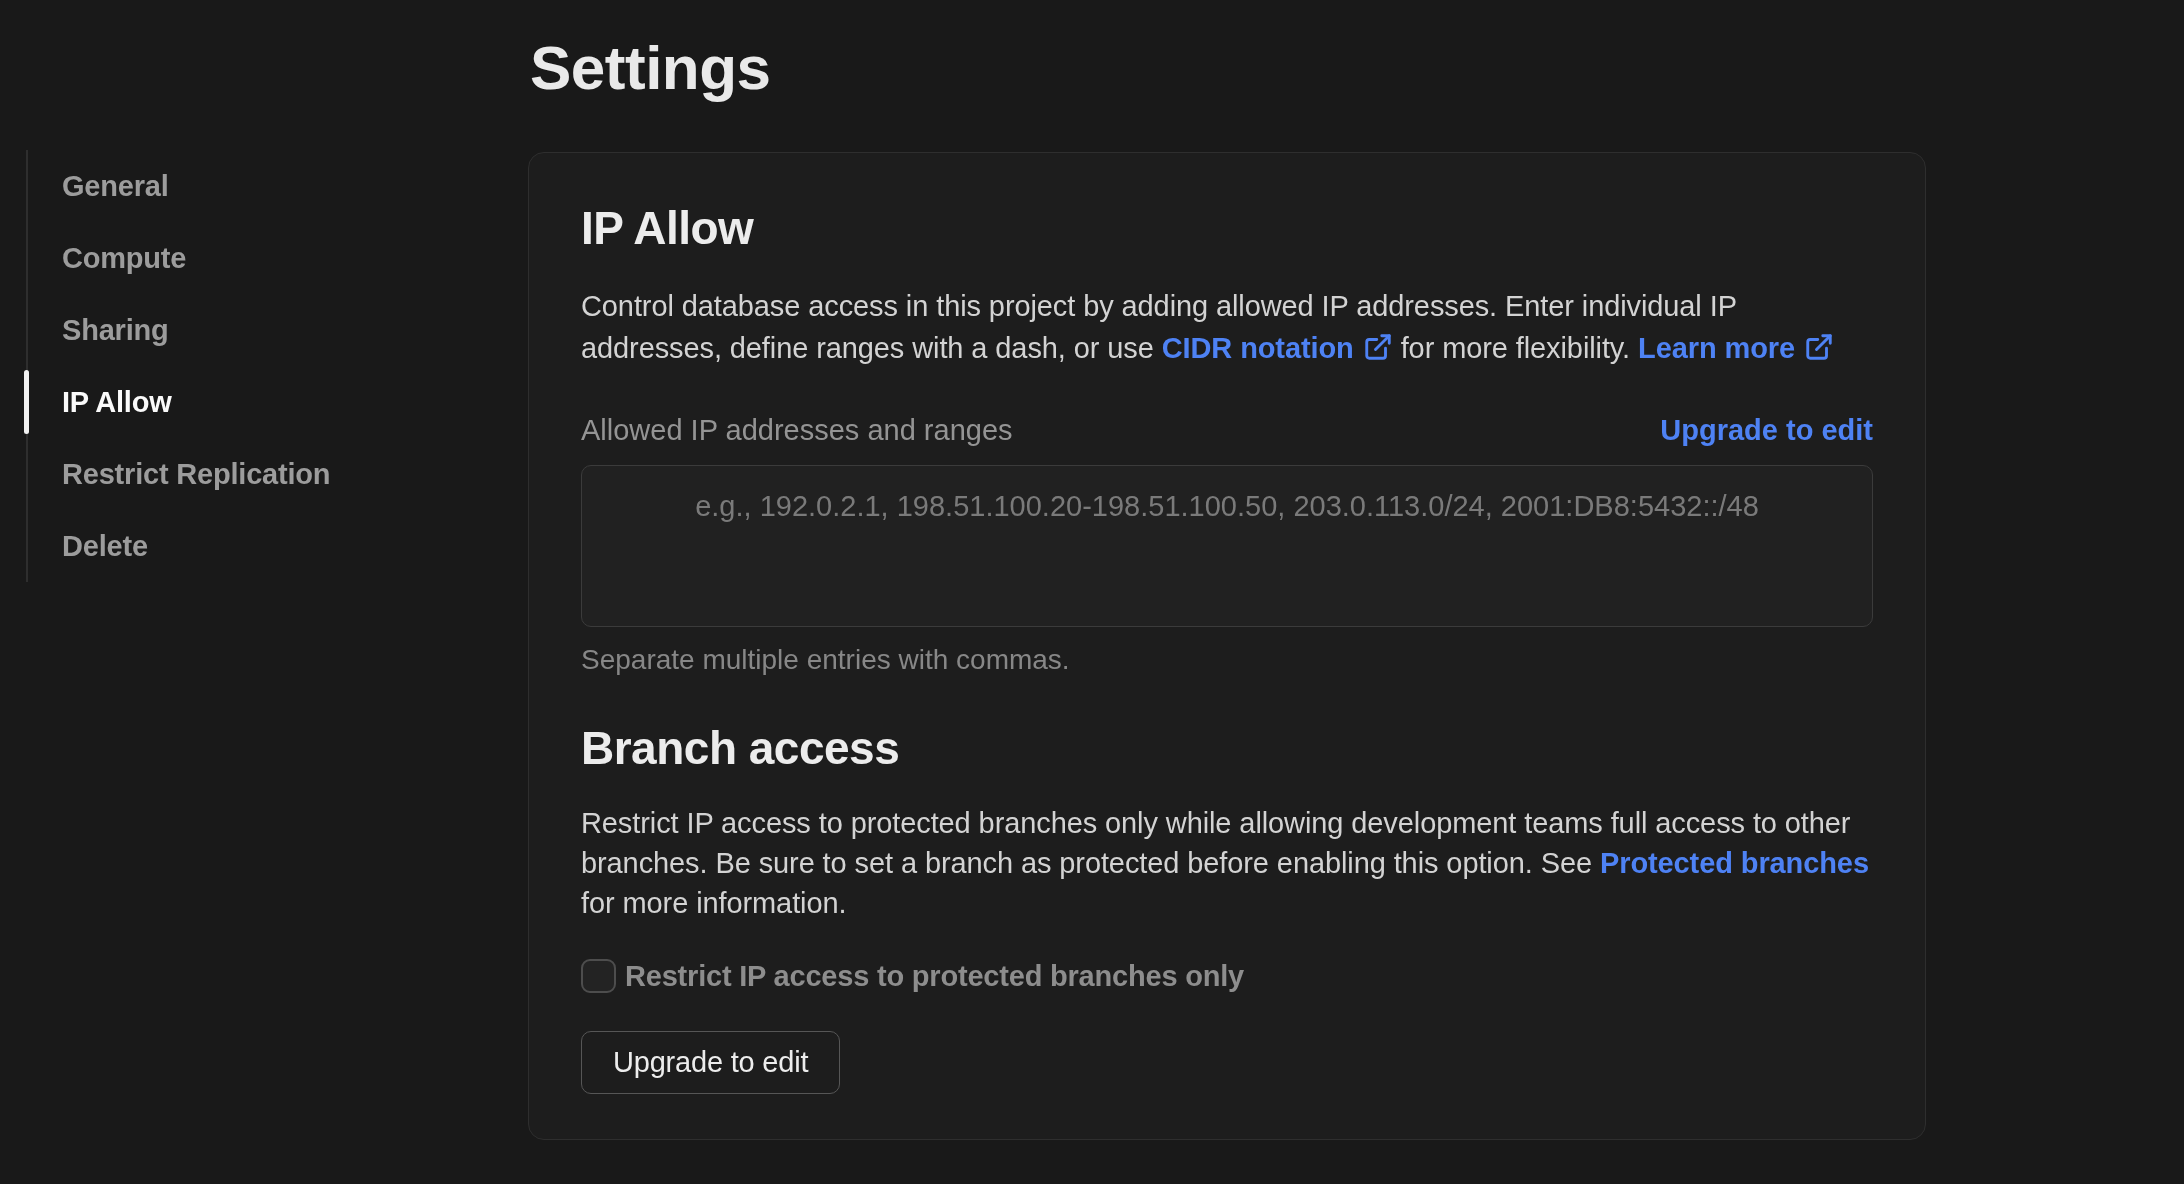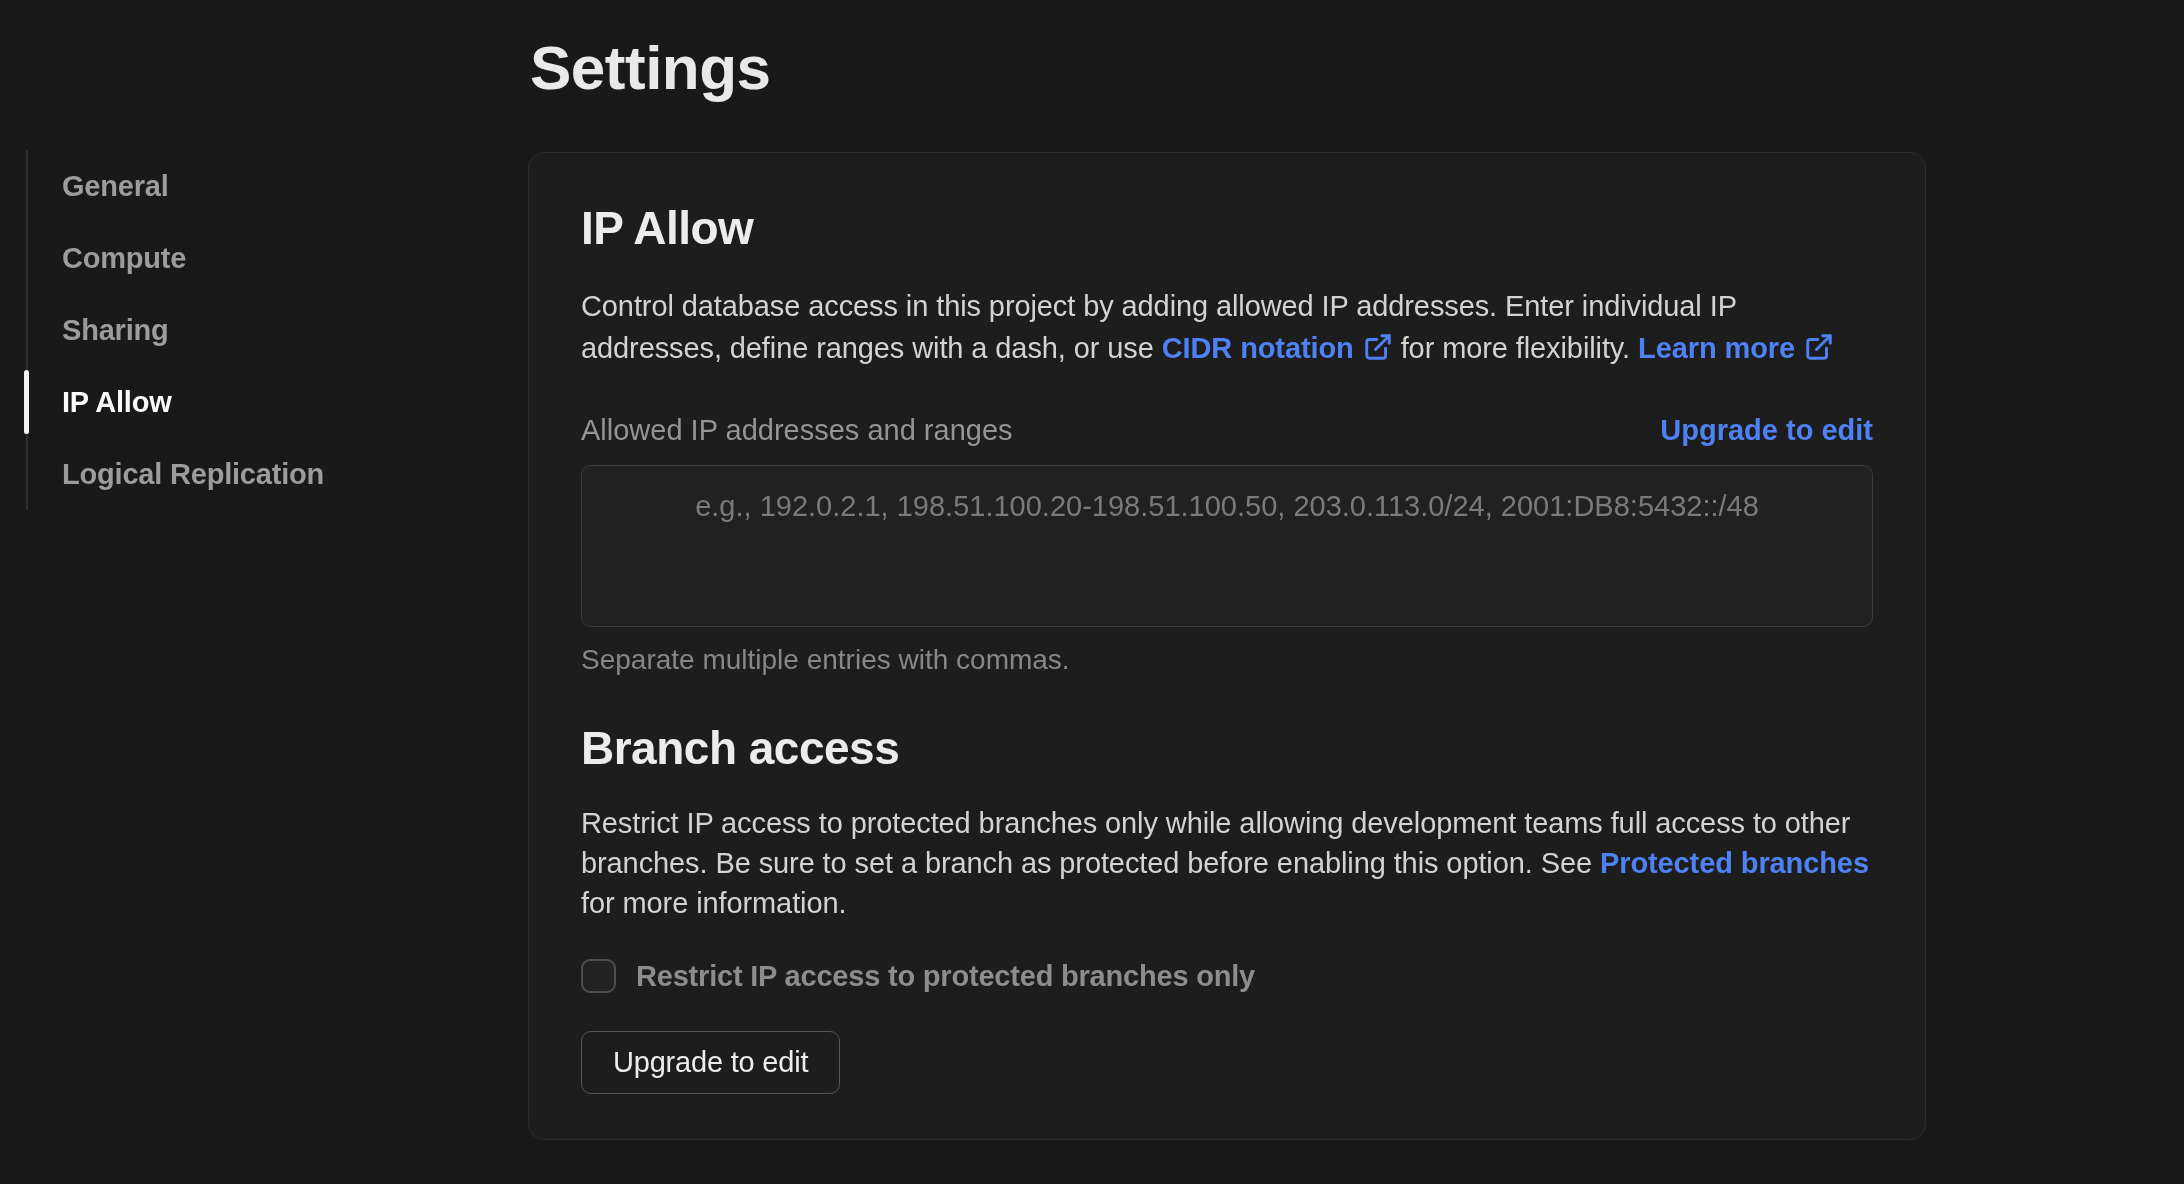--- a/index.html
+++ b/index.html
@@ -152,21 +152,21 @@
     line-height: 34px;
     color: #878787;
   }
 
   .branch-heading { margin-top: 42px; }
 
   .checkbox-row {
     margin-top: 36px;
     display: flex;
     align-items: center;
-    gap: 20px;
+    gap: 9px;
   }
   .checkbox {
     width: 35px;
     height: 34px;
     border: 2px solid #4d4d4d;
     border-radius: 9px;
     background: #232323;
     cursor: pointer;
     flex: 0 0 auto;
   }
@@ -206,21 +206,24 @@
       <div class="side-item">
         <span>Compute</span>
       </div>
       <div class="side-item">
         <span>Sharing</span>
       </div>
       <div class="side-item active">
         <span>IP Allow</span>
       </div>
       <div class="side-item">
-        <span>Logical Replication</span>
+        <span>Restrict Replication</span>
+      </div>
+      <div class="side-item">
+        <span>Delete</span>
       </div>
     </nav>
 
   <section class="card">
 
     <h2>IP Allow</h2>
 
     <p class="desc">Control database access in this project by adding allowed IP addresses. Enter individual IP addresses, define ranges with a dash, or use <a class="inline-link">CIDR notation<svg class="ext-icon" viewBox="0 0 24 24" fill="none" stroke="currentColor" stroke-width="2.3" stroke-linecap="round" stroke-linejoin="round">
             <path d="M18 13v6a2 2 0 0 1-2 2H5a2 2 0 0 1-2-2V8a2 2 0 0 1 2-2h6"></path>
             <polyline points="15 3 21 3 21 9"></polyline>

